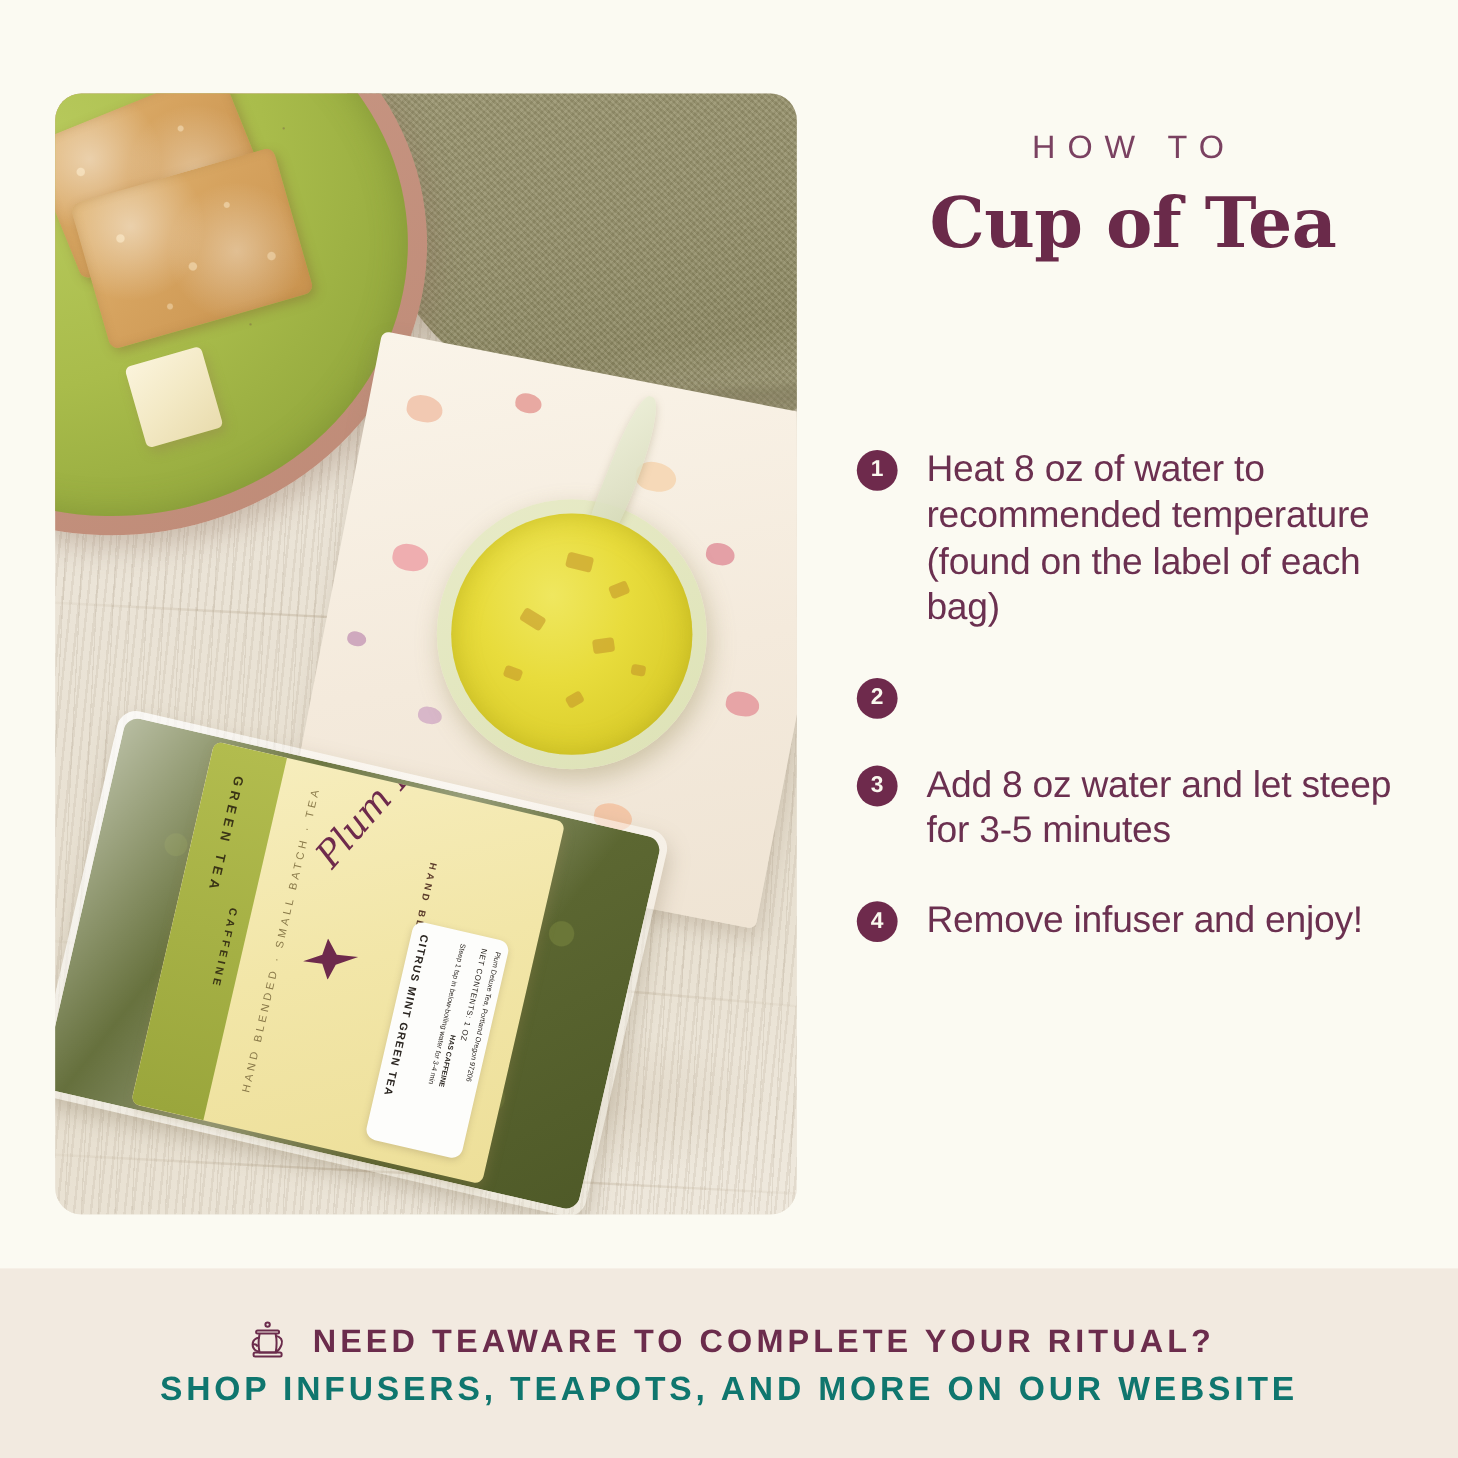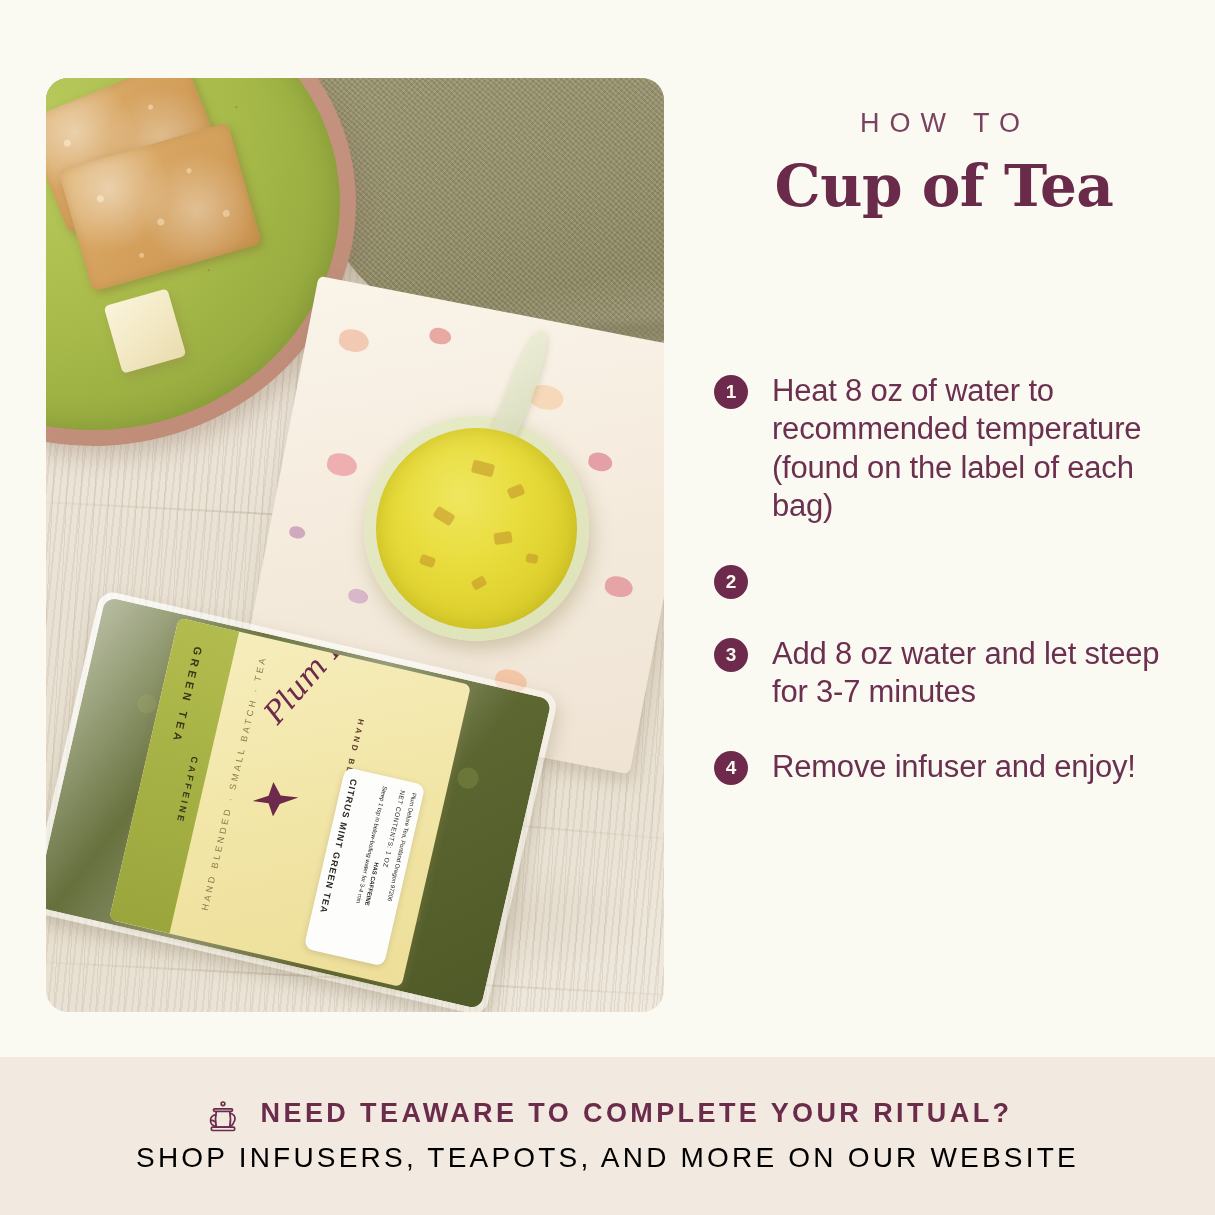--- a/index.html
+++ b/index.html
@@ -255,27 +255,27 @@
     font-weight:400;
     letter-spacing:-0.2px;
   }
 
   
   .banner {
     position:absolute; left:0; top:1057px; width:1215px; height:158px;
     background:#F2EAE0;
     display:flex; flex-direction:column; align-items:center; justify-content:center;
   }
-  .banner-row1 { display:flex; align-items:flex-start; justify-content:center; gap:18px; }
+  .banner-row1 { display:flex; align-items:center; justify-content:center; gap:18px; }
   .banner-l1 {
     font-size:27px; font-weight:700; letter-spacing:3.4px; color:#6B2C4C;
   }
   .banner-l2 {
     margin-top:4px;
-    font-size:28px; font-weight:400; letter-spacing:3.2px; color:#000000;
+    font-size:28px; font-weight:700; letter-spacing:3.2px; color:#0f766e;
   }
   .teapot-icon { width:40px; height:40px; display:block; }
 </style>
 </head>
 <body>
 
 <div id="page">
 
   <div class="photo-wrap">
     <div class="photo">
@@ -374,21 +374,21 @@
         <div class="badge">1</div>
         <div class="step-text">Heat 8 oz of water to recommended temperature (found on the label of each bag)</div>
       </div>
 
       <div class="step">
         <div class="badge">2</div>
       </div>
 
       <div class="step">
         <div class="badge">3</div>
-        <div class="step-text">Add 8 oz water and let steep for 3-7 minutes</div>
+        <div class="step-text">Add 8 oz water and let steep for 3-5 minutes</div>
       </div>
 
       <div class="step">
         <div class="badge">4</div>
         <div class="step-text">Remove infuser and enjoy!</div>
       </div>
 
     </div>
   </div>
 

